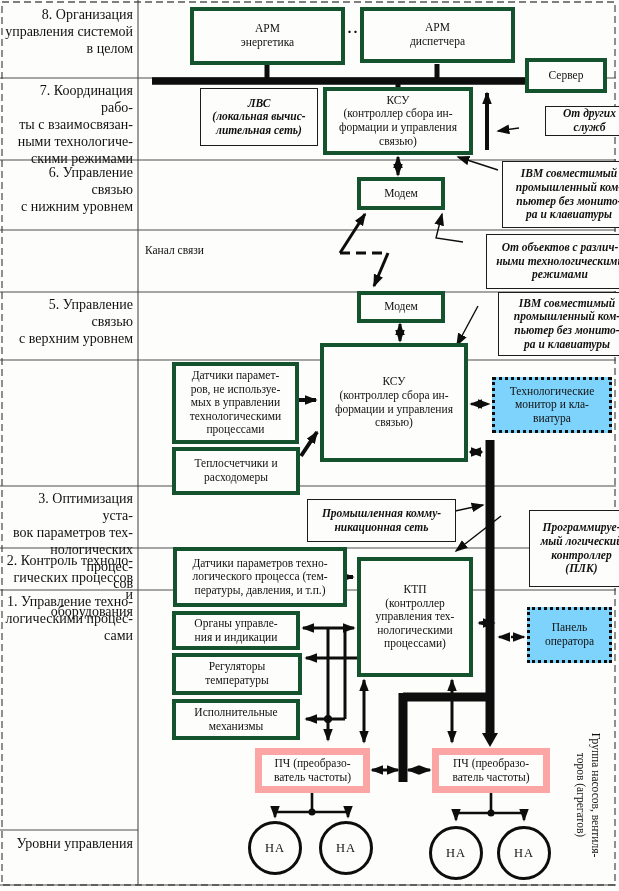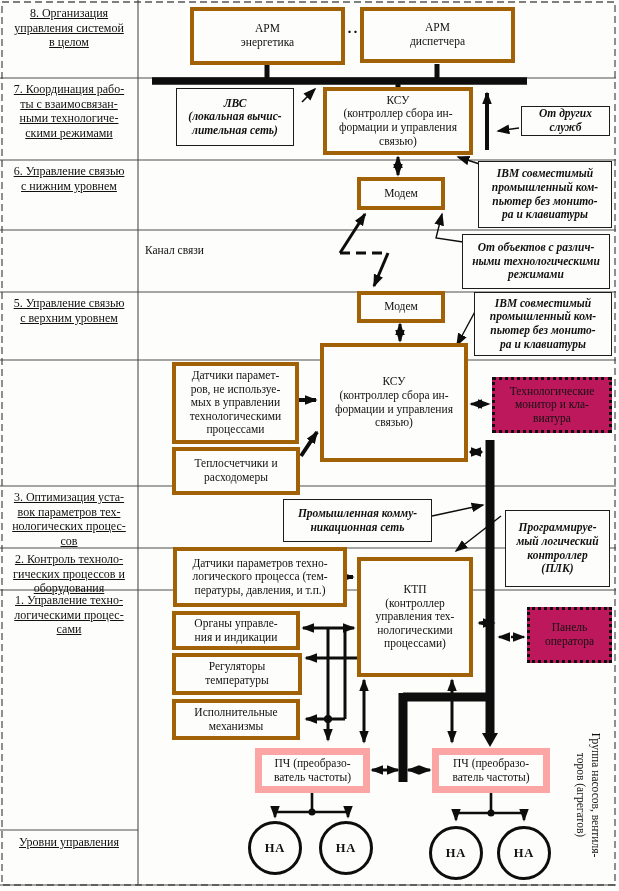--- a/index.html
+++ b/index.html
@@ -9,33 +9,33 @@
     font-family:"Liberation Serif","DejaVu Serif",serif;
     color:#111;
   }
   #wires{position:absolute;left:0;top:0;z-index:1;}
   .box{
     position:absolute;z-index:2;background:#fdfdfb;
     display:flex;align-items:center;justify-content:center;
     text-align:center;white-space:pre-line;
     font-size:11.5px;line-height:1.18;padding:2px 3px;box-sizing:border-box;
   }
-  .b-thick{border:4px solid #a16207;}
+  .b-thick{border:4px solid #14532d;}
   .b-med{border:7px solid #fca5a5;}
-  .b-thin{border:1.6px solid #1c1c1c;}
-  .b-dot{border:3px dotted #0d0d0d;background:#be185d;}
+  .b-thin{border:1.6px solid #1c1c1c;margin-left:24px;}
+  .b-dot{border:3px dotted #0d0d0d;background:#7dd3fc;}
   .ital{font-style:italic;font-weight:bold;}
   .lvl{
     position:absolute;left:5px;width:128px;z-index:2;
-    font-size:12px;line-height:1.22;white-space:pre-line;text-align:center;text-decoration:underline;
+    font-size:14px;line-height:1.22;white-space:pre-line;text-align:right;
   }
   .flabel{position:absolute;z-index:2;font-size:11.5px;white-space:pre-line;}
   .na{
     border-radius:50%;border:3.5px solid #0d0d0d;
-    font-weight:bold;font-size:12.5px;letter-spacing:1px;
+    font-weight:normal;font-size:12.5px;letter-spacing:1px;
   }
   .dots{font-weight:bold;font-size:15px;letter-spacing:1px;}
   .vtext{
     position:absolute;z-index:2;width:190px;height:36px;
     left:490px;top:777px;transform:rotate(90deg);transform-origin:center;
     text-align:center;font-size:11.5px;line-height:1.3;white-space:pre-line;
   }
 </style>
 </head>
 <body>
@@ -163,20 +163,21 @@
 
   <div class="flabel" style="left:145px;top:244px">Канал связи</div>
   <div class="flabel dots" style="left:341px;top:24px">···</div>
   <div class="vtext">Группа насосов, вентиля-
 торов (агрегатов)</div>
 
   <div class="box b-thick" style="left:190px;top:7px;width:155px;height:58px">АРМ
 энергетика</div>
   <div class="box b-thick" style="left:360px;top:7px;width:155px;height:56px">АРМ
 диспетчера</div>
+  <div class="box b-thick" style="left:525px;top:58px;width:82px;height:35px">Сервер</div>
 
   <div class="box b-thin ital" style="left:176px;top:88px;width:118px;height:58px">ЛВС
 (локальная вычис-
 лительная сеть)</div>
   <div class="box b-thick" style="left:323px;top:87px;width:150px;height:68px">КСУ
 (контроллер сбора ин-
 формации и управления
 связью)</div>
   <div class="box b-thin ital" style="left:521px;top:106px;width:89px;height:30px">От других
 служб</div>

